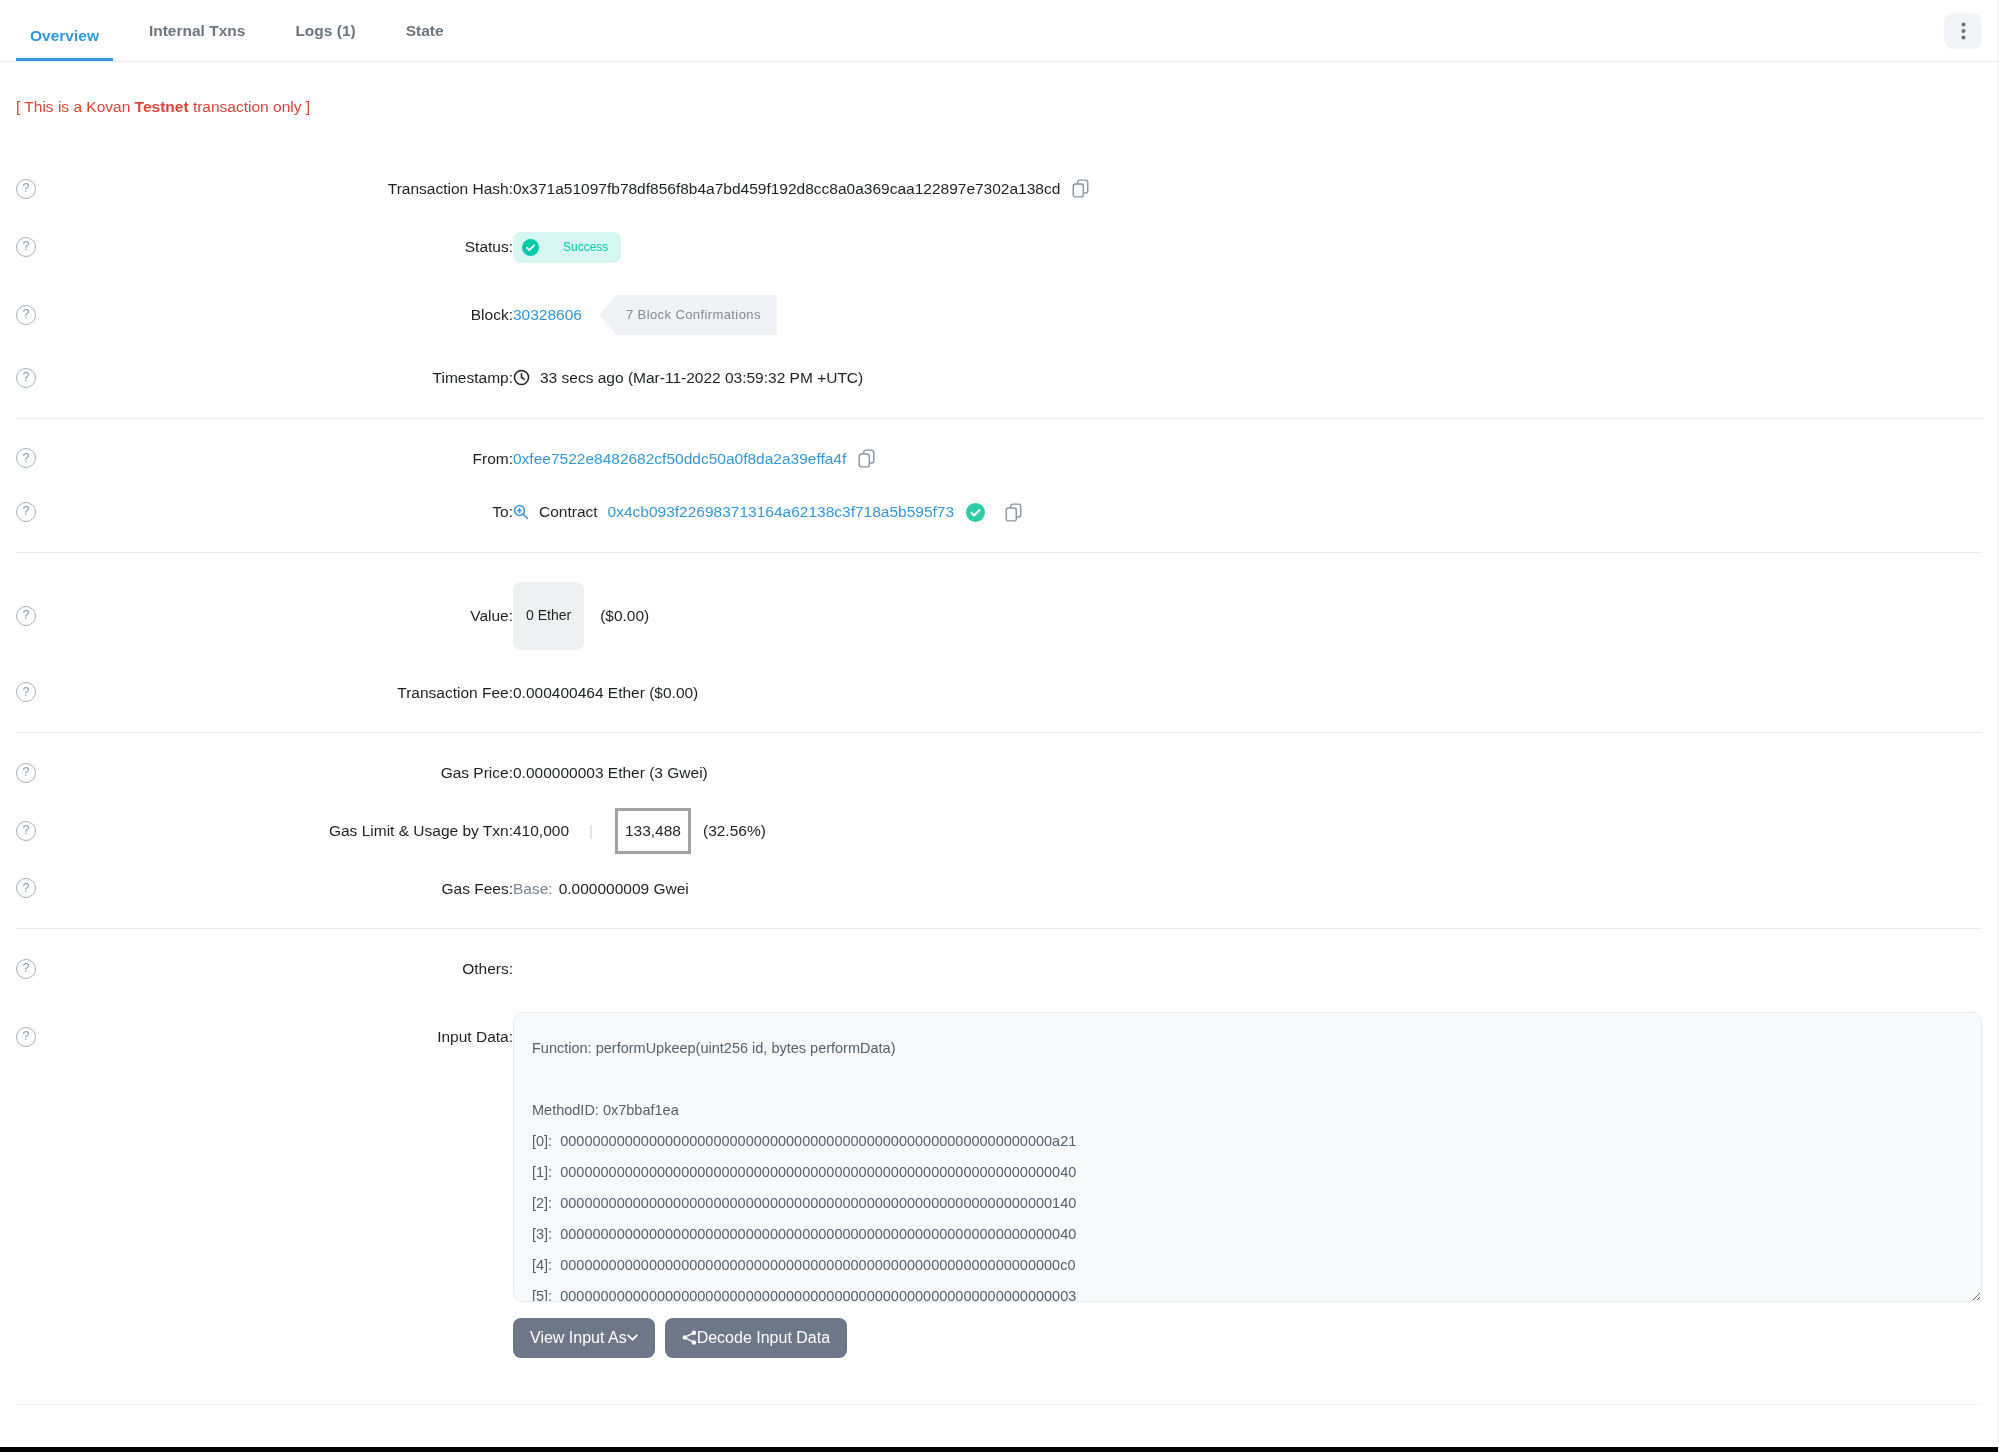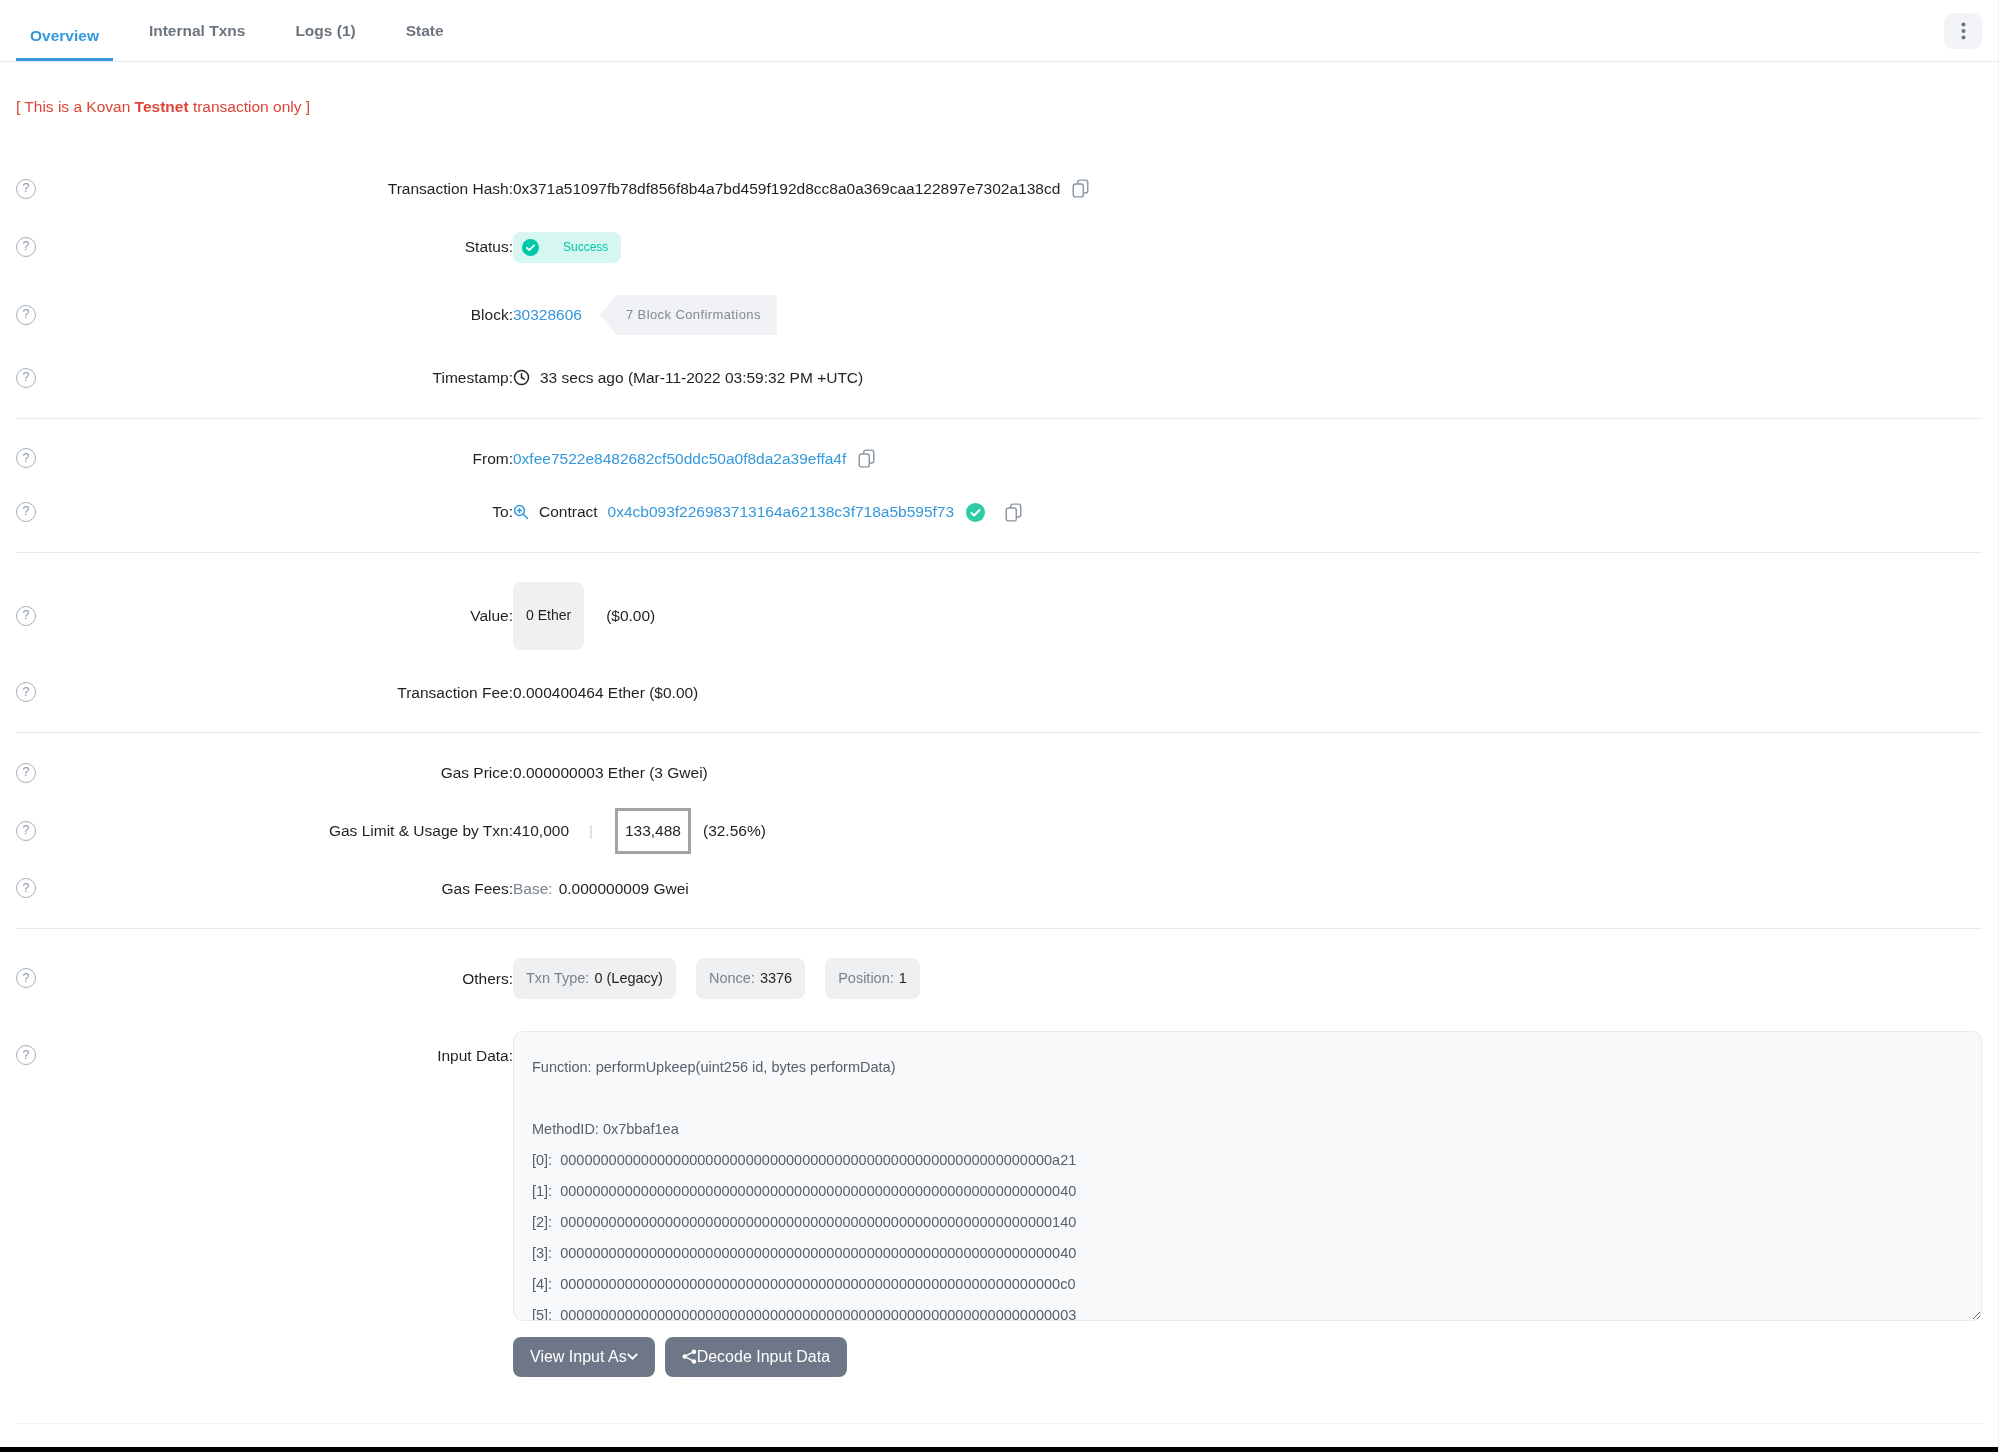--- a/index.html
+++ b/index.html
@@ -192,21 +192,21 @@
 
     <hr class="divider">
 
     <div class="tx-row">
       <div class="tx-label">
         <span class="q-icon"></span>
         <span>Value:</span>
       </div>
       <div class="tx-value">
         <span class="pill">0 Ether</span>
-        <span style="margin-left:12px;">($0.00)</span>
+        <span style="margin-left:6px;">($0.00)</span>
       </div>
     </div>
 
     <div class="tx-row">
       <div class="tx-label">
         <span class="q-icon"></span>
         <span>Transaction Fee:</span>
       </div>
       <div class="tx-value">
         <span>0.000400464 Ether ($0.00)</span>
@@ -250,25 +250,20 @@
         <span style="margin-left:-4px;">0.000000009 Gwei</span>
       </div>
     </div>
 
     <hr class="divider">
 
     <div class="tx-row">
       <div class="tx-label">
         <span class="q-icon"></span>
         <span>Others:</span>
-      </div>
-      <div class="tx-value">
-        <span class="others-badge"><span class="k">Txn Type:</span><span>0 (Legacy)</span></span>
-        <span class="others-badge"><span class="k">Nonce:</span><span>3376</span></span>
-        <span class="others-badge"><span class="k">Position:</span><span>1</span></span>
       </div>
     </div>
 
     <div class="tx-row align-top">
       <div class="tx-label">
         <span class="q-icon"></span>
         <span>Input Data:</span>
       </div>
       <div class="input-wrap">
         <textarea class="input-data" readonly="" spellcheck="false" style="">Function: performUpkeep(uint256 id, bytes performData)

